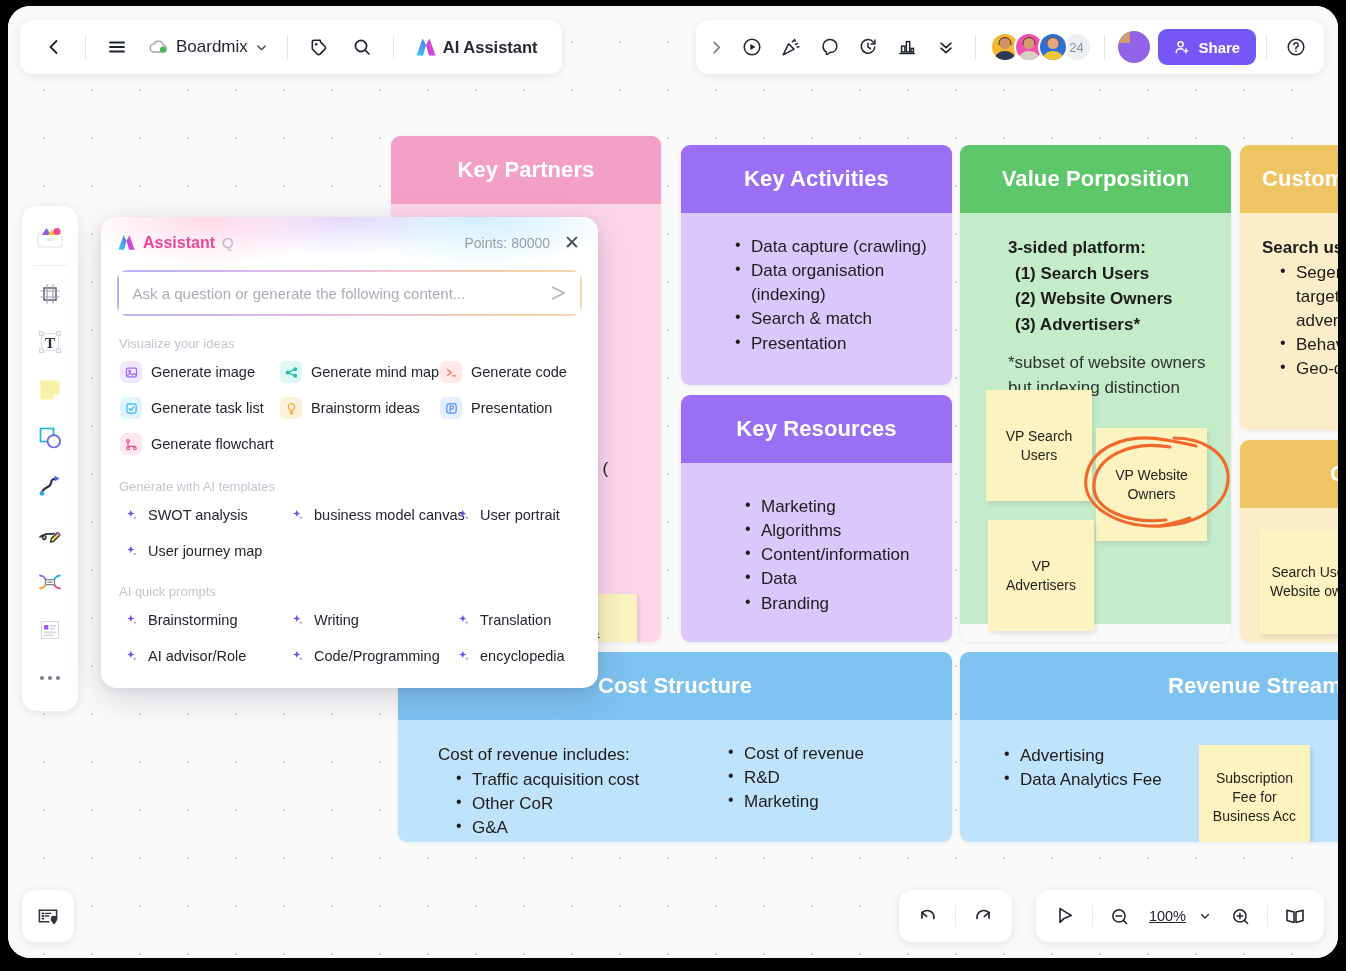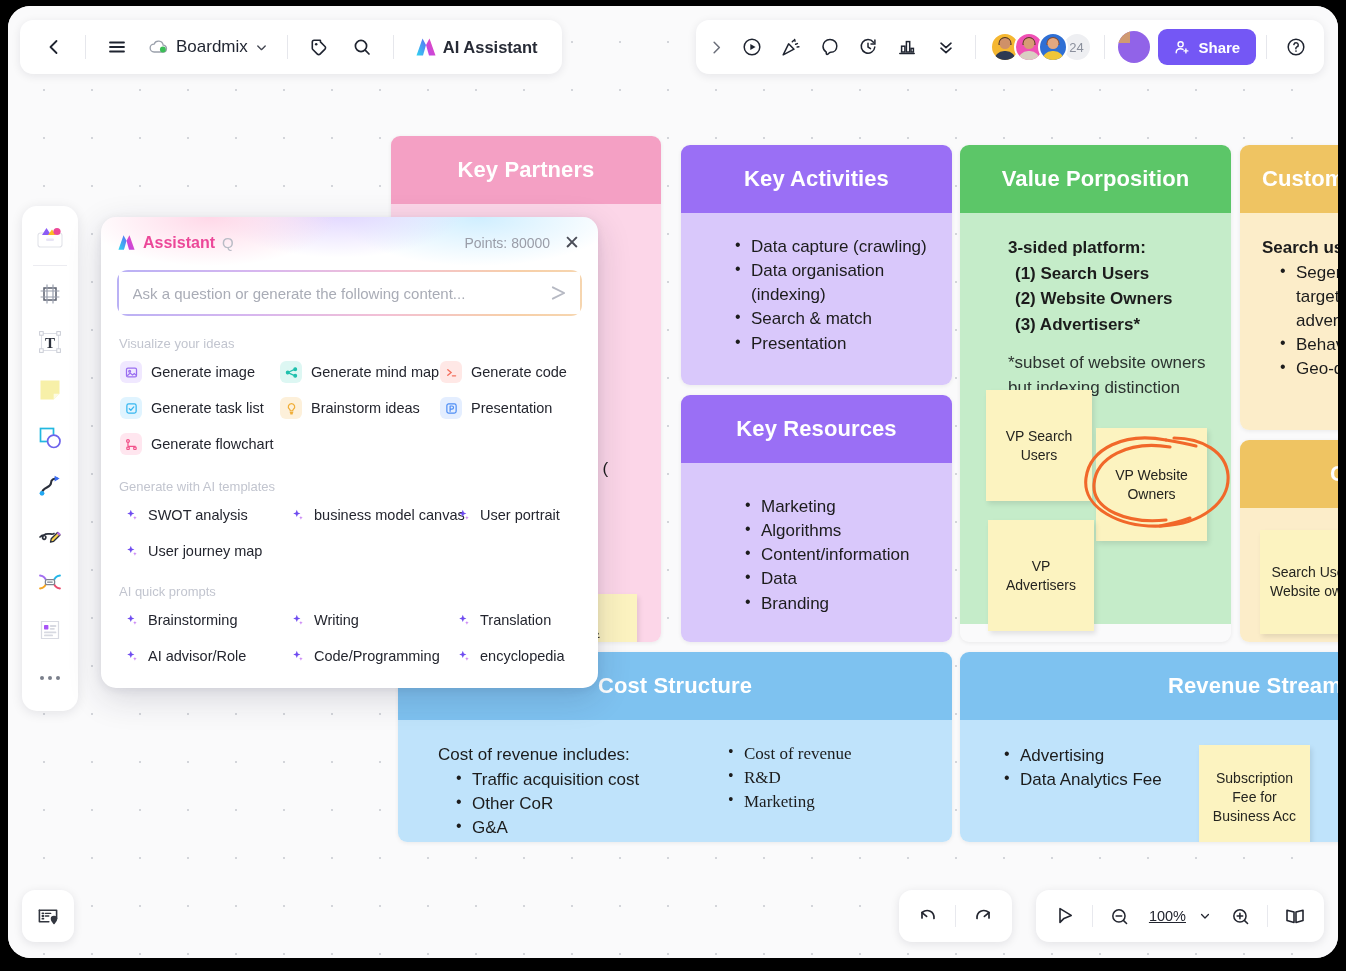--- a/index.html
+++ b/index.html
@@ -402,21 +402,21 @@
     </div>
     <div class="body" data-name="card-body" style="background:#bfe3fb; height:122px; display:flex; padding:22px 0 0 40px;">
       <div style="width:270px;">
         <div data-name="cost-col1-heading">Cost of revenue includes:</div>
         <ul class="bul" data-name="cost-col1-list" style="padding-left:16px; line-height:1.42;">
           <li data-name="list-item">Traffic acquisition cost</li>
           <li data-name="list-item">Other CoR</li>
           <li data-name="list-item">G&amp;A</li>
         </ul>
       </div>
-      <div style="margin-left:18px;font-family:Liberation Serif, serif;">
+      <div style="margin-left:18px;">
         <ul class="bul" data-name="cost-col2-list" style="line-height:1.42;">
           <li data-name="list-item">Cost of revenue</li>
           <li data-name="list-item">R&amp;D</li>
           <li data-name="list-item">Marketing</li>
         </ul>
       </div>
     </div>
   </div>
 
   <div class="card" data-name="card-revenue-streams" style="left:952px; top:646px; width:530px; height:190px;">

